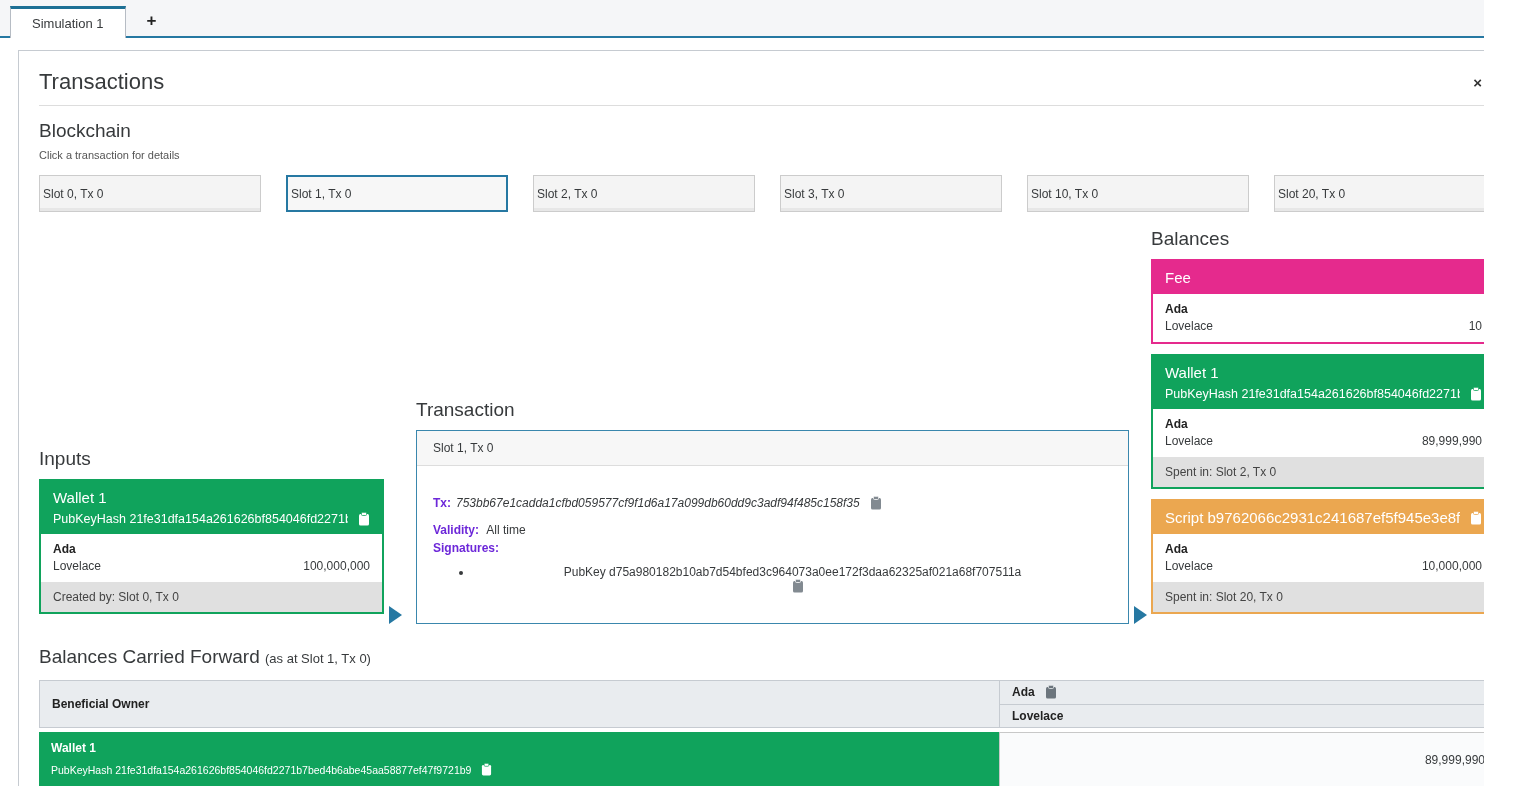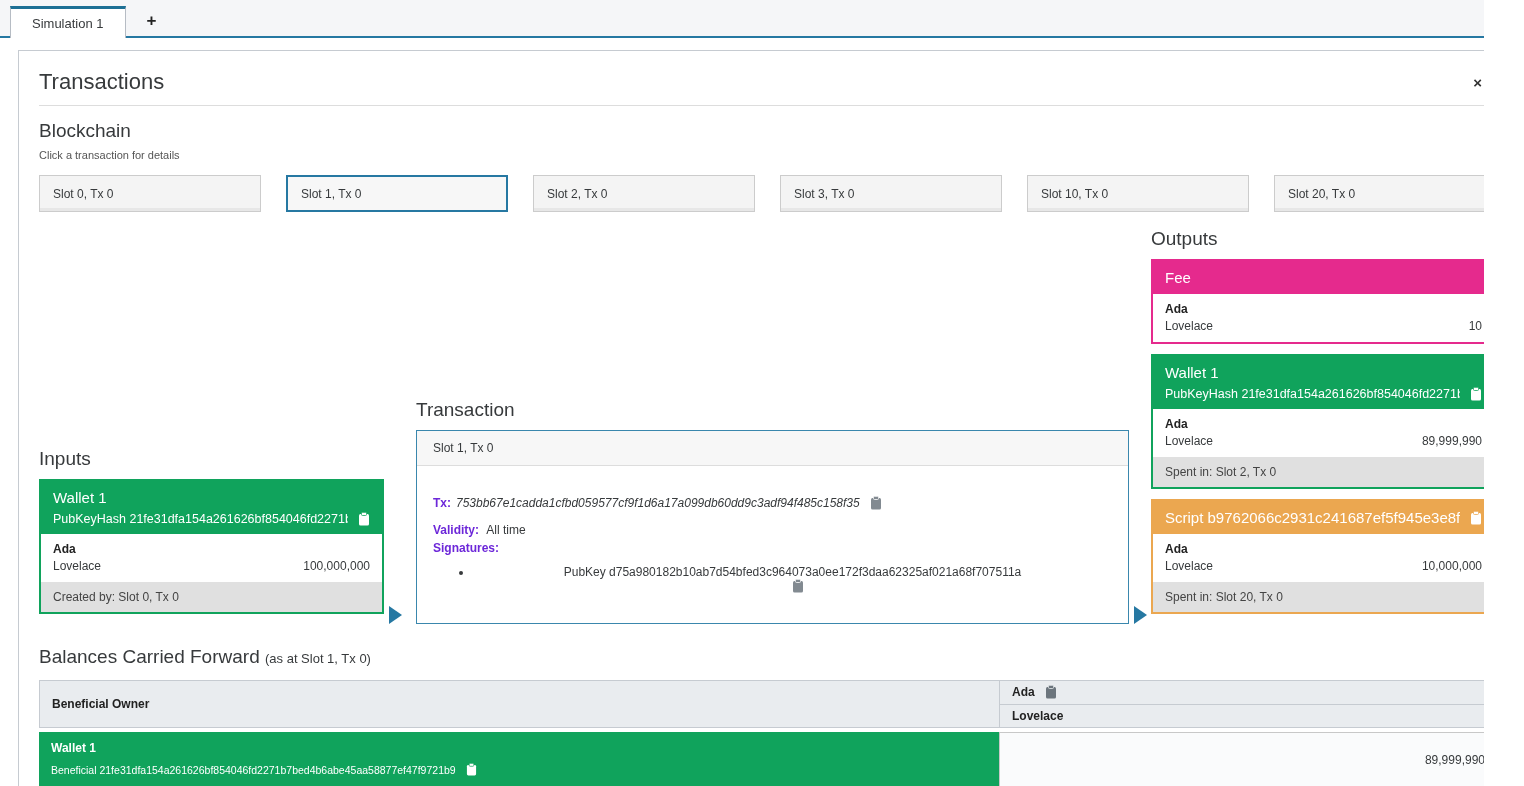--- a/index.html
+++ b/index.html
@@ -17,21 +17,21 @@
   .panel-header { display:flex; align-items:center; padding:18px 0 10px 0; border-bottom:1px solid #ddd; }
   .panel-title { font-size:22px; font-weight:400; color:#373a3c; }
   .panel-close { margin-left:auto; margin-right:14px; font-size:15px; font-weight:bold; color:#333; cursor:pointer; line-height:1; }
 
   .section-heading { font-size:19px; font-weight:400; color:#373a3c; }
   .blockchain-heading { margin-top:14px; }
   .hint { font-size:11px; color:#555; margin-top:7px; }
 
   
   .slots { display:flex; justify-content:space-between; margin-top:14px; }
-  .slot { width:222px; height:37px; background:#f4f4f4; border:1px solid #ccc; box-shadow:inset 0 -3px 0 rgba(0,0,0,0.05); display:flex; align-items:center; padding-left:13px; font-size:12px; color:#373a3c; cursor:pointer; }
+  .slot { width:222px; height:37px; background:#f4f4f4; border:1px solid #ccc; box-shadow:inset 0 -3px 0 rgba(0,0,0,0.05); display:flex; align-items:center; padding-left:3px; font-size:12px; color:#373a3c; cursor:pointer; }
   .slot.selected { background:#f7f7f7; border:2px solid #2678a2; box-shadow:none; }
 
   
   .cols { display:flex; align-items:flex-end; margin-top:16px; }
   .col-side { width:345px; flex:none; }
   .col-mid { flex:1;padding-left:10px; }
   .arrow-gap { width:22px; flex:none; display:flex; justify-content:center; }
   .flow-arrow { margin-top:36px; width:0; height:0; border-top:9px solid transparent; border-bottom:9px solid transparent; border-left:13px solid #2678a2; }
   .col-heading { margin-bottom:9px; }
 
@@ -202,21 +202,21 @@
             </ul>
           </div>
         </div>
       </div>
 
       <div class="arrow-gap">
         <div class="flow-arrow"></div>
       </div>
 
       <div class="col-side">
-        <div class="section-heading col-heading">Outputs</div>
+        <div class="section-heading col-heading">Balances</div>
 
         <div class="card pink">
           <div class="card-head">
             <div class="card-title">Fee</div>
           </div>
           <div class="card-body">
             <div class="cur-label">Ada</div>
             <div class="amount-row">
               <span class="token-label">Lovelace</span>
               <span class="amount">10</span>
@@ -290,21 +290,21 @@
           <div class="ada-bot">
             <span>Lovelace</span>
           </div>
         </div>
       </div>
 
       <div class="bal-row">
         <div class="owner-cell">
           <div class="owner-name">Wallet 1</div>
           <div class="owner-hash-row">
-            <span class="owner-hash">Beneficial 21fe31dfa154a261626bf854046fd2271b7bed4b6abe45aa58877ef47f9721b9</span>
+            <span class="owner-hash">PubKeyHash 21fe31dfa154a261626bf854046fd2271b7bed4b6abe45aa58877ef47f9721b9</span>
             <span class="copy-icon">
               <svg width="11" height="13" viewBox="0 0 12 14" fill="#fff">
                   <rect x="1" y="2" width="10" height="11.5" rx="1.5"></rect>
                   <rect x="3.5" y="0.3" width="5" height="3.2" rx="1" stroke="#10a35c" stroke-width="0.8"></rect>
                 </svg>
             </span>
           </div>
         </div>
         <div class="value-cell">89,999,990</div>
       </div>

